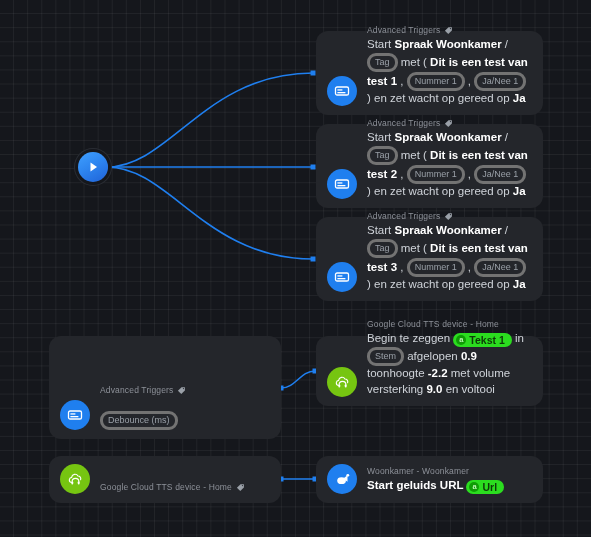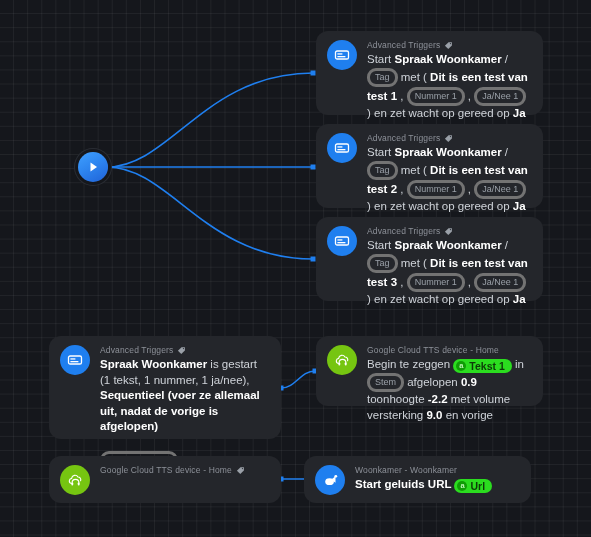--- a/index.html
+++ b/index.html
@@ -32,21 +32,21 @@
   }
   .start-node svg{display:block}
 
   
   .node{
     position:absolute;
     background:#24262b;
     border-radius:12px;
     box-sizing:border-box;
     display:flex;
-    align-items:flex-start;
+    align-items:flex-end;
     padding:9px 12px 9px 11px;
   }
   .node .badge{
     flex:0 0 auto;
     width:30px;height:30px;border-radius:50%;
     display:flex;align-items:center;justify-content:center;
     margin-right:10px;
   }
   .badge.blue{background:#1f7fef;}
   .badge.green{background:#76c511;}
@@ -205,39 +205,38 @@
         </svg>
     </div>
     <div class="body">
       <div class="subtitle">
         <span>Advanced Triggers</span>
         <svg class="tag-icon" width="9" height="9" viewBox="0 0 12 12">
             <path d="M1.2 6.3 L6 1.5 L10.5 1.5 L10.5 6 L5.7 10.8 Z" fill="#9aa0a8"></path>
             <circle cx="8.6" cy="3.4" r="0.85" fill="#2b2e34"></circle>
           </svg>
       </div>
-      <div class="title"><b>Spraak Woonkamer</b><span> is gestart (1 tekst, 1 nummer, 1 ja/nee), </span><b>Sequentieel (voer ze allemaal uit, nadat de vorige is afgelopen)</b></div>
       <div class="debounce-wrap">
         <span class="pill">Debounce (ms)</span>
       </div>
     </div>
   </div>
 
   <div class="node" id="node-tts" style="left:316px;top:336px;width:227px;height:70px;">
     <div class="badge green">
       <svg width="17" height="17" viewBox="0 0 18 18">
           <path d="M4.6 12.2 A2.8 2.8 0 0 1 4.9 6.7 A3.6 3.6 0 0 1 11.6 5.3 A2.9 2.9 0 0 1 14.4 9.2" fill="none" stroke="#fff" stroke-width="1.2" stroke-linecap="round"></path>
           <path d="M5.4 11.4 a3.6 3.6 0 0 1 7.2 0" fill="none" stroke="#fff" stroke-width="1.2"></path>
           <rect x="4.6" y="10.9" width="2" height="3.4" rx="1" fill="#fff"></rect>
           <rect x="11.4" y="10.9" width="2" height="3.4" rx="1" fill="#fff"></rect>
         </svg>
     </div>
     <div class="body">
       <div class="subtitle">Google Cloud TTS device - Home</div>
-      <div class="title"><span>Begin te zeggen </span><span class="pill-green"><span class="aicon">a</span>Tekst 1</span><span> in </span><span class="pill">Stem</span><span> afgelopen </span><b>0.9</b><span> toonhoogte </span><b>-2.2</b><span> met volume versterking </span><b>9.0</b><span> en vorige</span></div>
+      <div class="title"><span>Begin te zeggen </span><span class="pill-green"><span class="aicon">a</span>Tekst 1</span><span> in </span><span class="pill">Stem</span><span> afgelopen </span><b>0.9</b><span> toonhoogte </span><b>-2.2</b><span> met volume versterking </span><b>9.0</b><span> en voltooi</span></div>
     </div>
   </div>
 
   <div class="node" id="node-url" style="left:49px;top:456px;width:232px;height:47px;">
     <div class="badge green">
       <svg width="17" height="17" viewBox="0 0 18 18">
           <path d="M4.6 12.2 A2.8 2.8 0 0 1 4.9 6.7 A3.6 3.6 0 0 1 11.6 5.3 A2.9 2.9 0 0 1 14.4 9.2" fill="none" stroke="#fff" stroke-width="1.2" stroke-linecap="round"></path>
           <path d="M5.4 11.4 a3.6 3.6 0 0 1 7.2 0" fill="none" stroke="#fff" stroke-width="1.2"></path>
           <rect x="4.6" y="10.9" width="2" height="3.4" rx="1" fill="#fff"></rect>
           <rect x="11.4" y="10.9" width="2" height="3.4" rx="1" fill="#fff"></rect>
@@ -247,21 +246,21 @@
       <div class="subtitle">
         <span>Google Cloud TTS device - Home</span>
         <svg class="tag-icon" width="9" height="9" viewBox="0 0 12 12">
             <path d="M1.2 6.3 L6 1.5 L10.5 1.5 L10.5 6 L5.7 10.8 Z" fill="#9aa0a8"></path>
             <circle cx="8.6" cy="3.4" r="0.85" fill="#2b2e34"></circle>
           </svg>
       </div>
     </div>
   </div>
 
-  <div class="node" id="node-cast" style="left:304px;top:456px;width:227px;height:47px;">
+  <div class="node" id="node-cast" style="left:316px;top:456px;width:227px;height:47px;">
     <div class="badge blue">
       <svg width="17" height="17" viewBox="0 0 18 18">
           <ellipse cx="8" cy="10.2" rx="4.6" ry="3.6" fill="#fff"></ellipse>
           <path d="M10.6 7.4 L14.3 4.6 L14.3 11.4 L11.6 9.6 Z" fill="#fff"></path>
           <circle cx="14.6" cy="4.6" r="1.5" fill="#fff"></circle>
         </svg>
     </div>
     <div class="body">
       <div class="subtitle">Woonkamer - Woonkamer</div>
       <div class="title"><b>Start geluids URL </b><span class="pill-green"><span class="aicon">a</span>Url</span></div>

